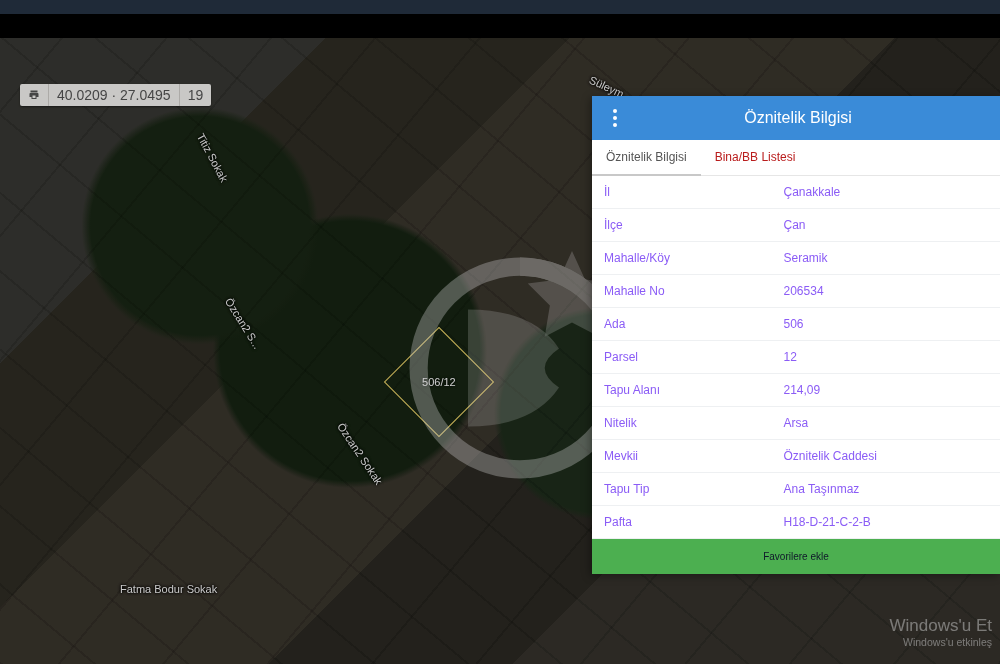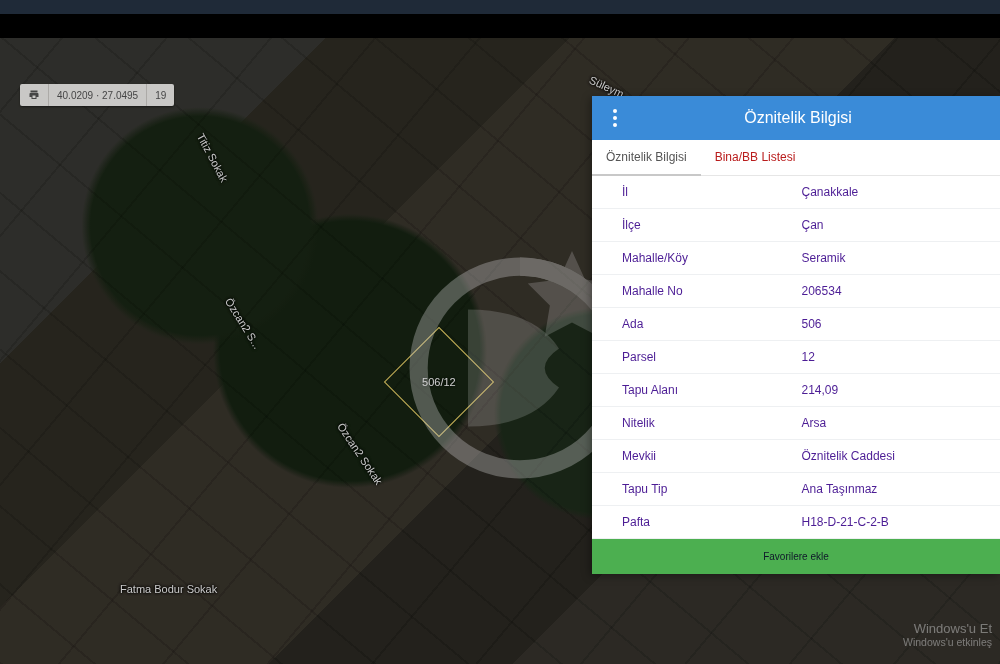--- a/index.html
+++ b/index.html
@@ -55,21 +55,21 @@
 
   .tool-pill {
     position: absolute;
     top: 46px; left: 20px;
     height: 22px;
     display: flex;
     align-items: center;
     background: #e8e7e5;
     border-radius: 2px;
     box-shadow: 0 1px 2px rgba(0,0,0,0.4);
-    font-size: 10px;
+    font-size: 14px;
     color: #555;
   }
   .tool-pill .seg {
     padding: 0 8px;
     height: 100%;
     display: flex;
     align-items: center;
     border-right: 1px solid #c8c6c2;
   }
   .tool-pill .seg:last-child { border-right: none; }
@@ -149,43 +149,43 @@
     color: #555;
     border-bottom: 2px solid #c8c8c8;
     margin-bottom: -1px;
   }
 
   .attr-table {
     width: 100%;
     border-collapse: collapse;
   }
   .attr-table td {
-    padding: 9px 30px;
+    padding: 9px 12px;
     border-bottom: 1px solid #eef0f2;
-    color: #4c1d95;
+    color: #8b5cf6;
     font-size: 12px;
   }
   .attr-table td:first-child { width: 44%; }
 
   .fav-btn {
     background: #4caf50;
     color: #0f172a;
     text-align: center;
     padding: 12px 0;
     font-size: 10px;
     cursor: pointer;
   }
 
   .win-activate {
     position: absolute;
     right: 8px; bottom: 16px;
     text-align: right;
     color: rgba(255,255,255,0.45);
   }
-  .win-activate .l1 { font-size: 13px; }
+  .win-activate .l1 { font-size: 17px; }
   .win-activate .l2 { font-size: 10.5px; }
 </style>
 </head>
 <body>
 
 <div class="topbar"></div>
 <div class="blackbar"></div>
 
 <div class="map">
 

